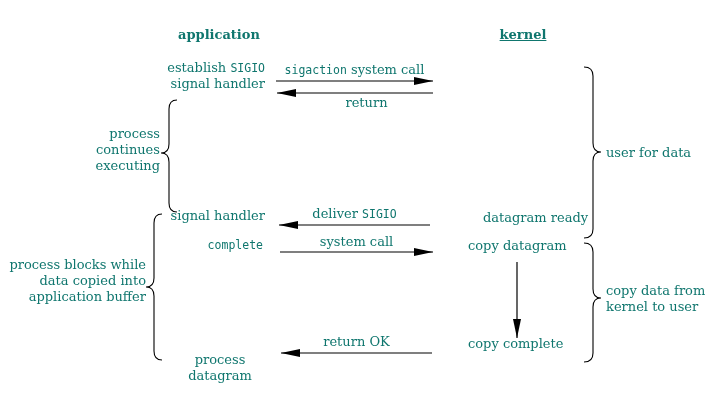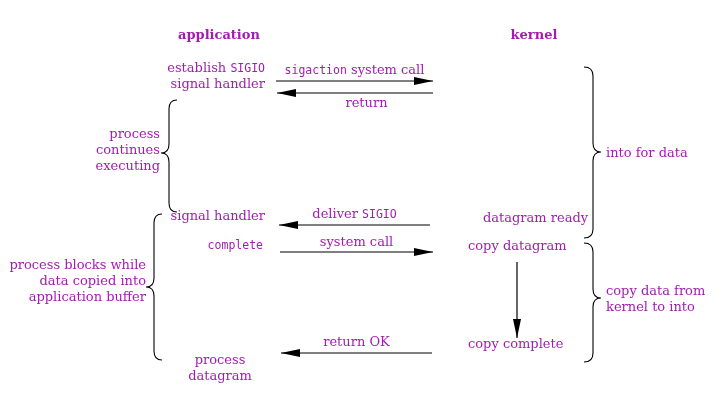--- a/index.html
+++ b/index.html
@@ -11,33 +11,33 @@
     font-family: "DejaVu Serif", "Liberation Serif", serif;
     color: #000000;
     overflow: hidden;
   }
   #diagram-svg { position: absolute; left: 0; top: 0; }
   .lbl {
     position: absolute;
     font-size: 13px;
     line-height: 16px;
     white-space: nowrap;
-    color: #a21caf;
+    color: #0f766e;
   }
   .bold { font-weight: bold; }
   .center { text-align: center; }
   .right { text-align: right; }
   .mono {
     font-family: "DejaVu Sans Mono", "Liberation Mono", monospace;
     font-size: 11.5px;
     text-align: center;
   }
   
   .app-header      { left: 159px; top: 27px;  width: 120px; }
-  .kernel-header   { left: 474px; top: 27px;  width: 120px; }
+  .kernel-header   { left: 463px; top: 27px;  width: 120px; text-decoration: underline; }
   .establish-line  { right: 463px; top: 60px; }
   .sighandler-1    { right: 463px; top: 76px; }
   .sigaction-lbl   { left: 276px; top: 62px;  width: 157px; }
   .return-lbl      { left: 288px; top: 95px;  width: 157px; }
   .proc-continues  { right: 568px; top: 126px; }
   .deliver-lbl     { left: 279px; top: 206px; width: 151px; }
   .sighandler-2    { right: 463px; top: 208px; }
   .recvfrom-lbl    { right: 465px; top: 237px; }
   .syscall-lbl     { left: 280px; top: 234px; width: 153px; }
   .datagram-ready  { left: 468px; top: 210px; margin-left: 15px; }
@@ -104,19 +104,19 @@
   <div class="lbl right proc-continues">
     <div>process</div>
     <div>continues</div>
     <div>executing</div>
   </div>
   <div class="lbl right proc-blocks">
     <div>process blocks while</div>
     <div>data copied into</div>
     <div>application buffer</div>
   </div>
-  <div class="lbl wait-data">into for data</div>
+  <div class="lbl wait-data">user for data</div>
   <div class="lbl copy-data">
     <div>copy data from</div>
-    <div>kernel to into</div>
+    <div>kernel to user</div>
   </div>
 
 </div>
 
 </body></html>

